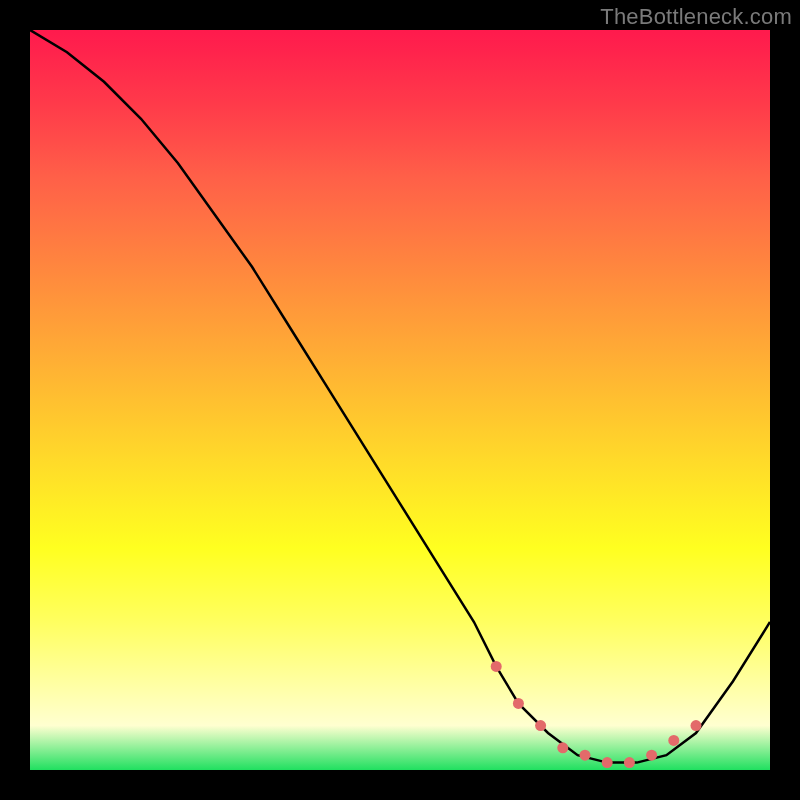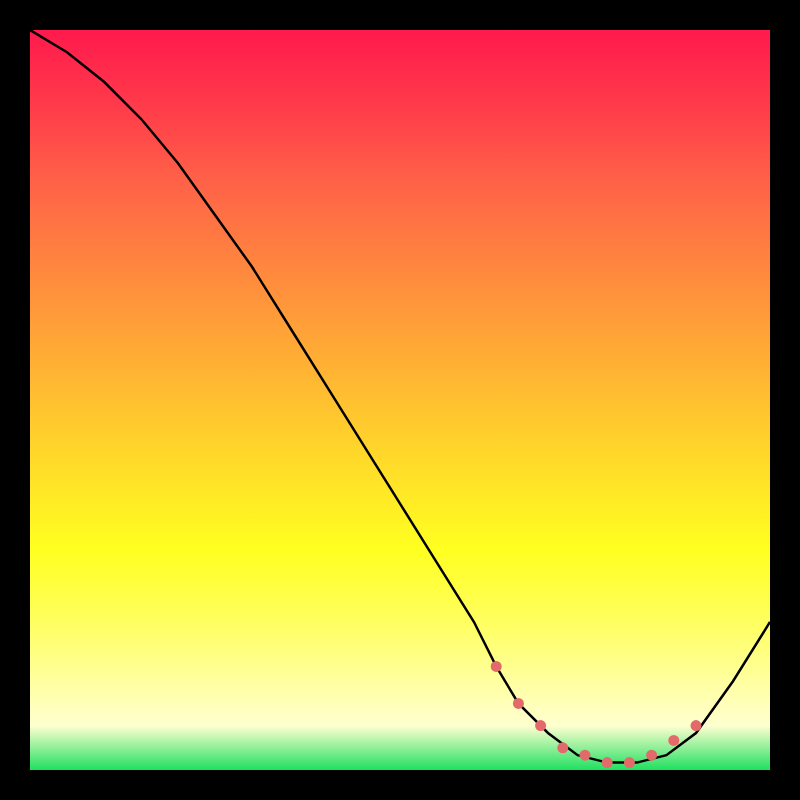--- a/index.html
+++ b/index.html
@@ -45,20 +45,21 @@
     left: 0;
     top: 0;
     width: 740px;
     height: 740px;
   }
 </style>
 </head>
 <body>
 
 <div class="frame">
+  <div class="watermark">TheBottleneck.com</div>
   <div class="plot-area">
     <svg class="curve" viewBox="0 0 740 740" preserveAspectRatio="none">
       <path fill="none" stroke="#000000" stroke-width="2.5" d="M0.0 0.0 L37.0 22.2 L74.0 51.8 L111.0 88.8 L148.0 133.2 L185.0 185.0 L222.0 236.8 L259.0 296.0 L296.0 355.2 L333.0 414.4 L370.0 473.6 L407.0 532.8 L444.0 592.0 L466.2 636.4 L488.4 673.4 L518.0 703.0 L547.6 725.2 L577.2 732.6 L606.8 732.6 L636.4 725.2 L666.0 703.0 L703.0 651.2 L740.0 592.0"></path>
       <g>
           <circle cx="466.2" cy="636.4" r="5.5" fill="#e36a6a"></circle>
           <circle cx="488.4" cy="673.4" r="5.5" fill="#e36a6a"></circle>
           <circle cx="510.6" cy="695.6" r="5.5" fill="#e36a6a"></circle>
           <circle cx="532.8" cy="717.8" r="5.5" fill="#e36a6a"></circle>
           <circle cx="555.0" cy="725.2" r="5.5" fill="#e36a6a"></circle>
           <circle cx="577.2" cy="732.6" r="5.5" fill="#e36a6a"></circle>

